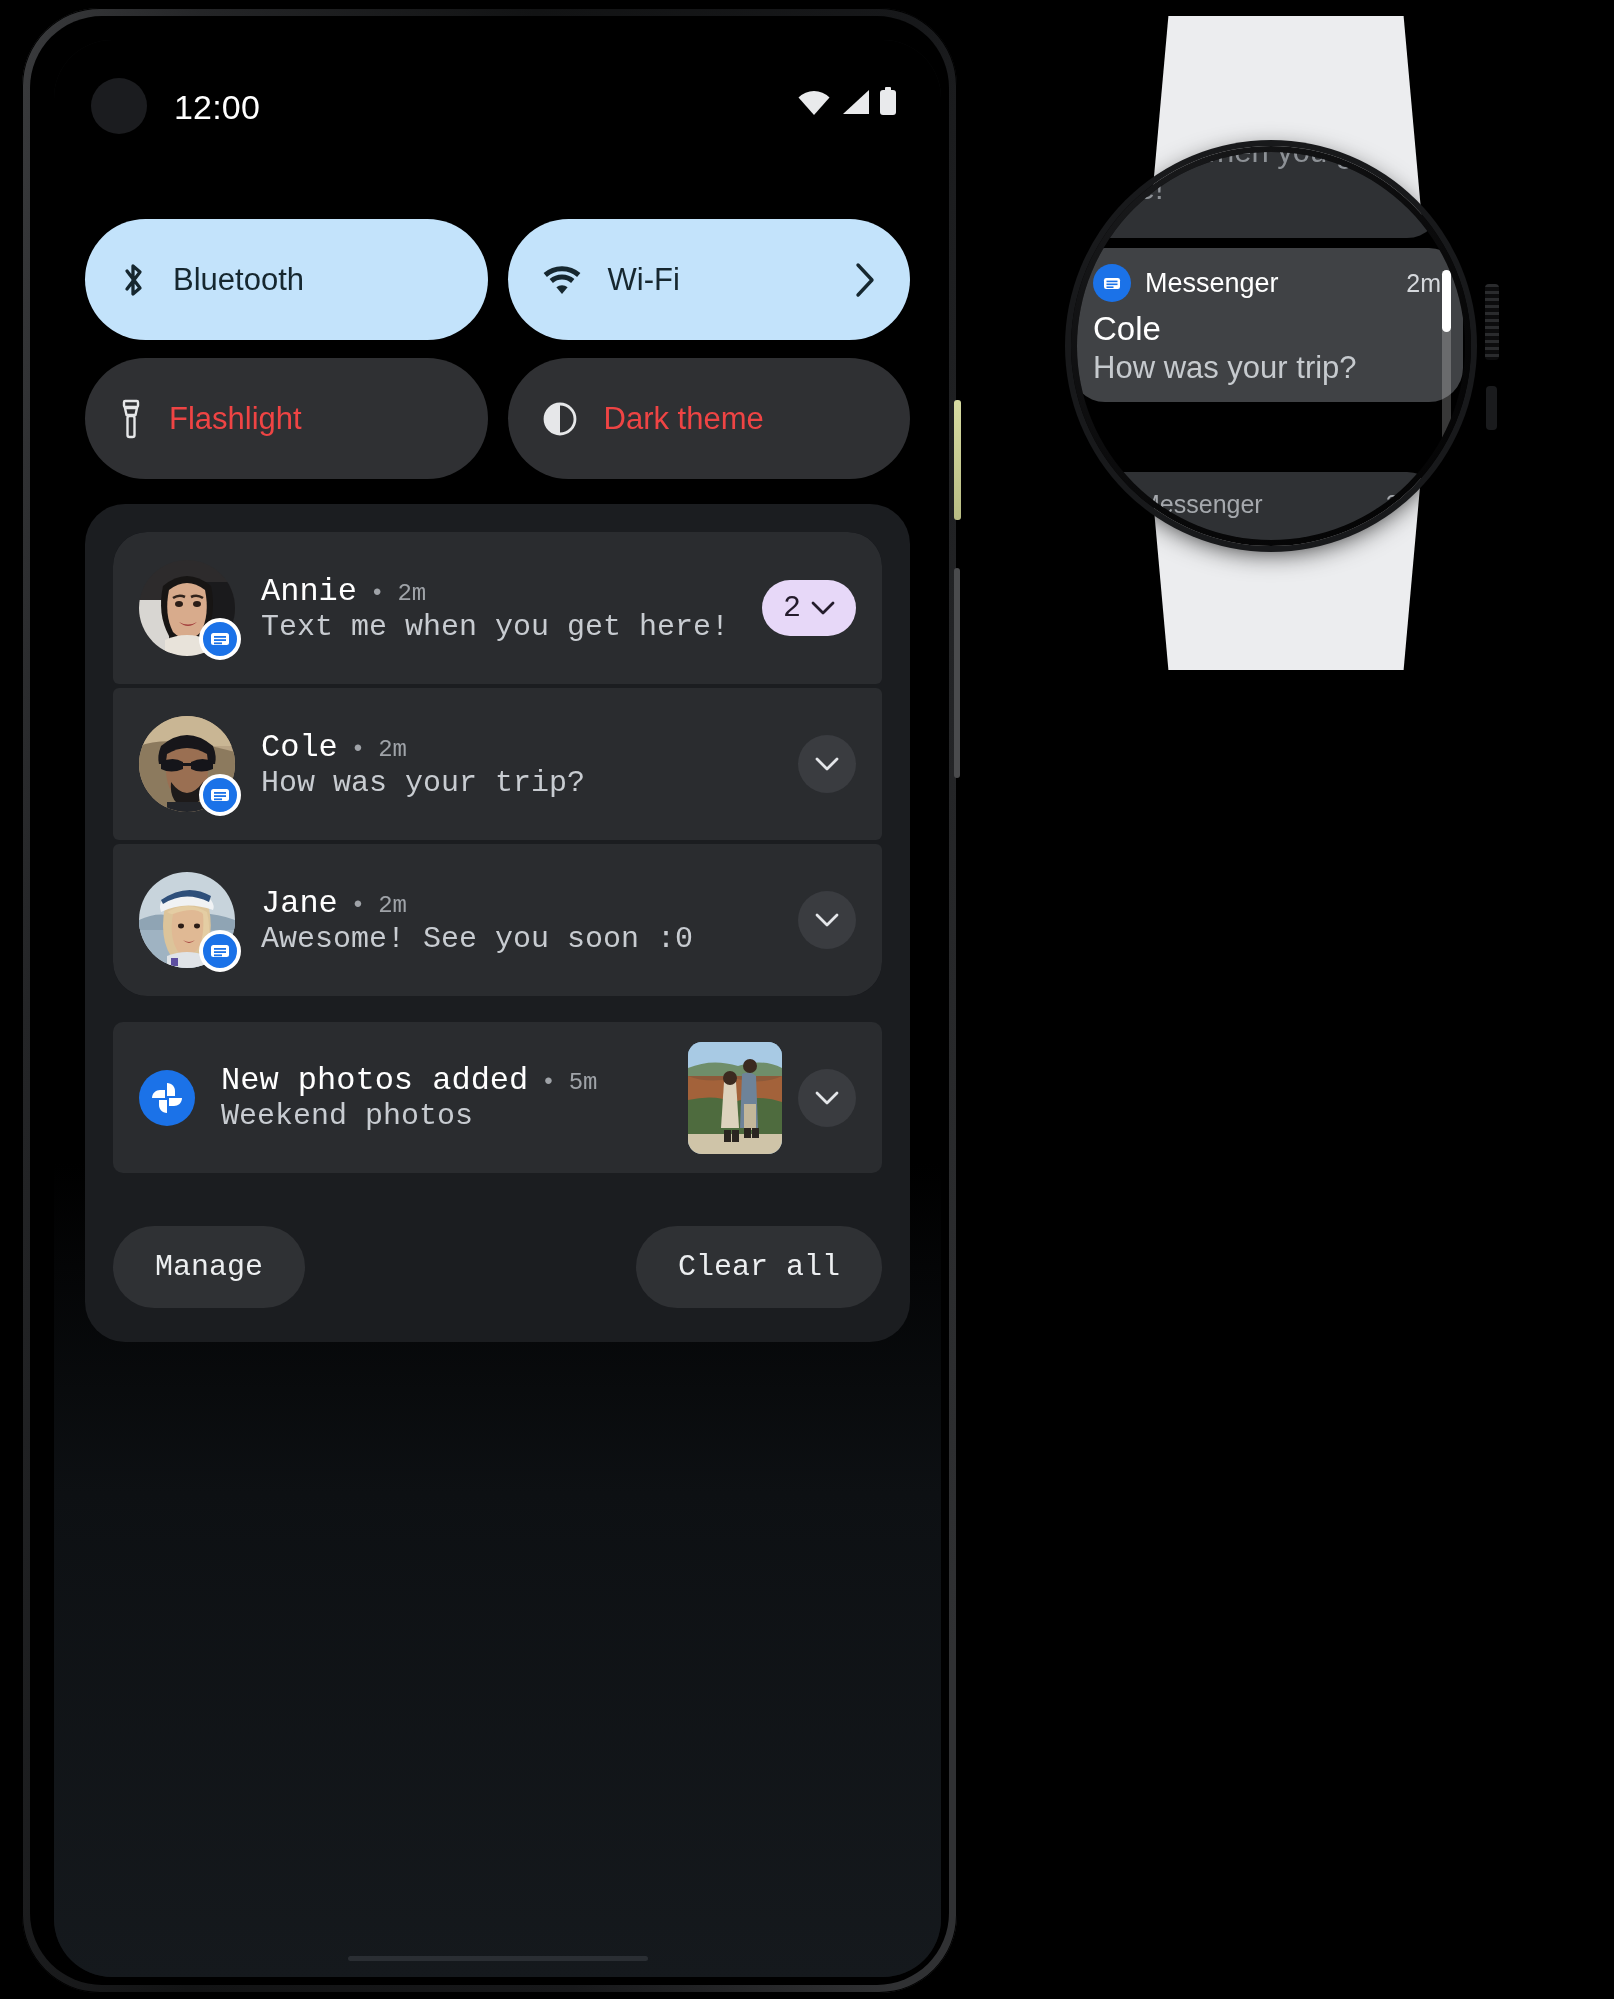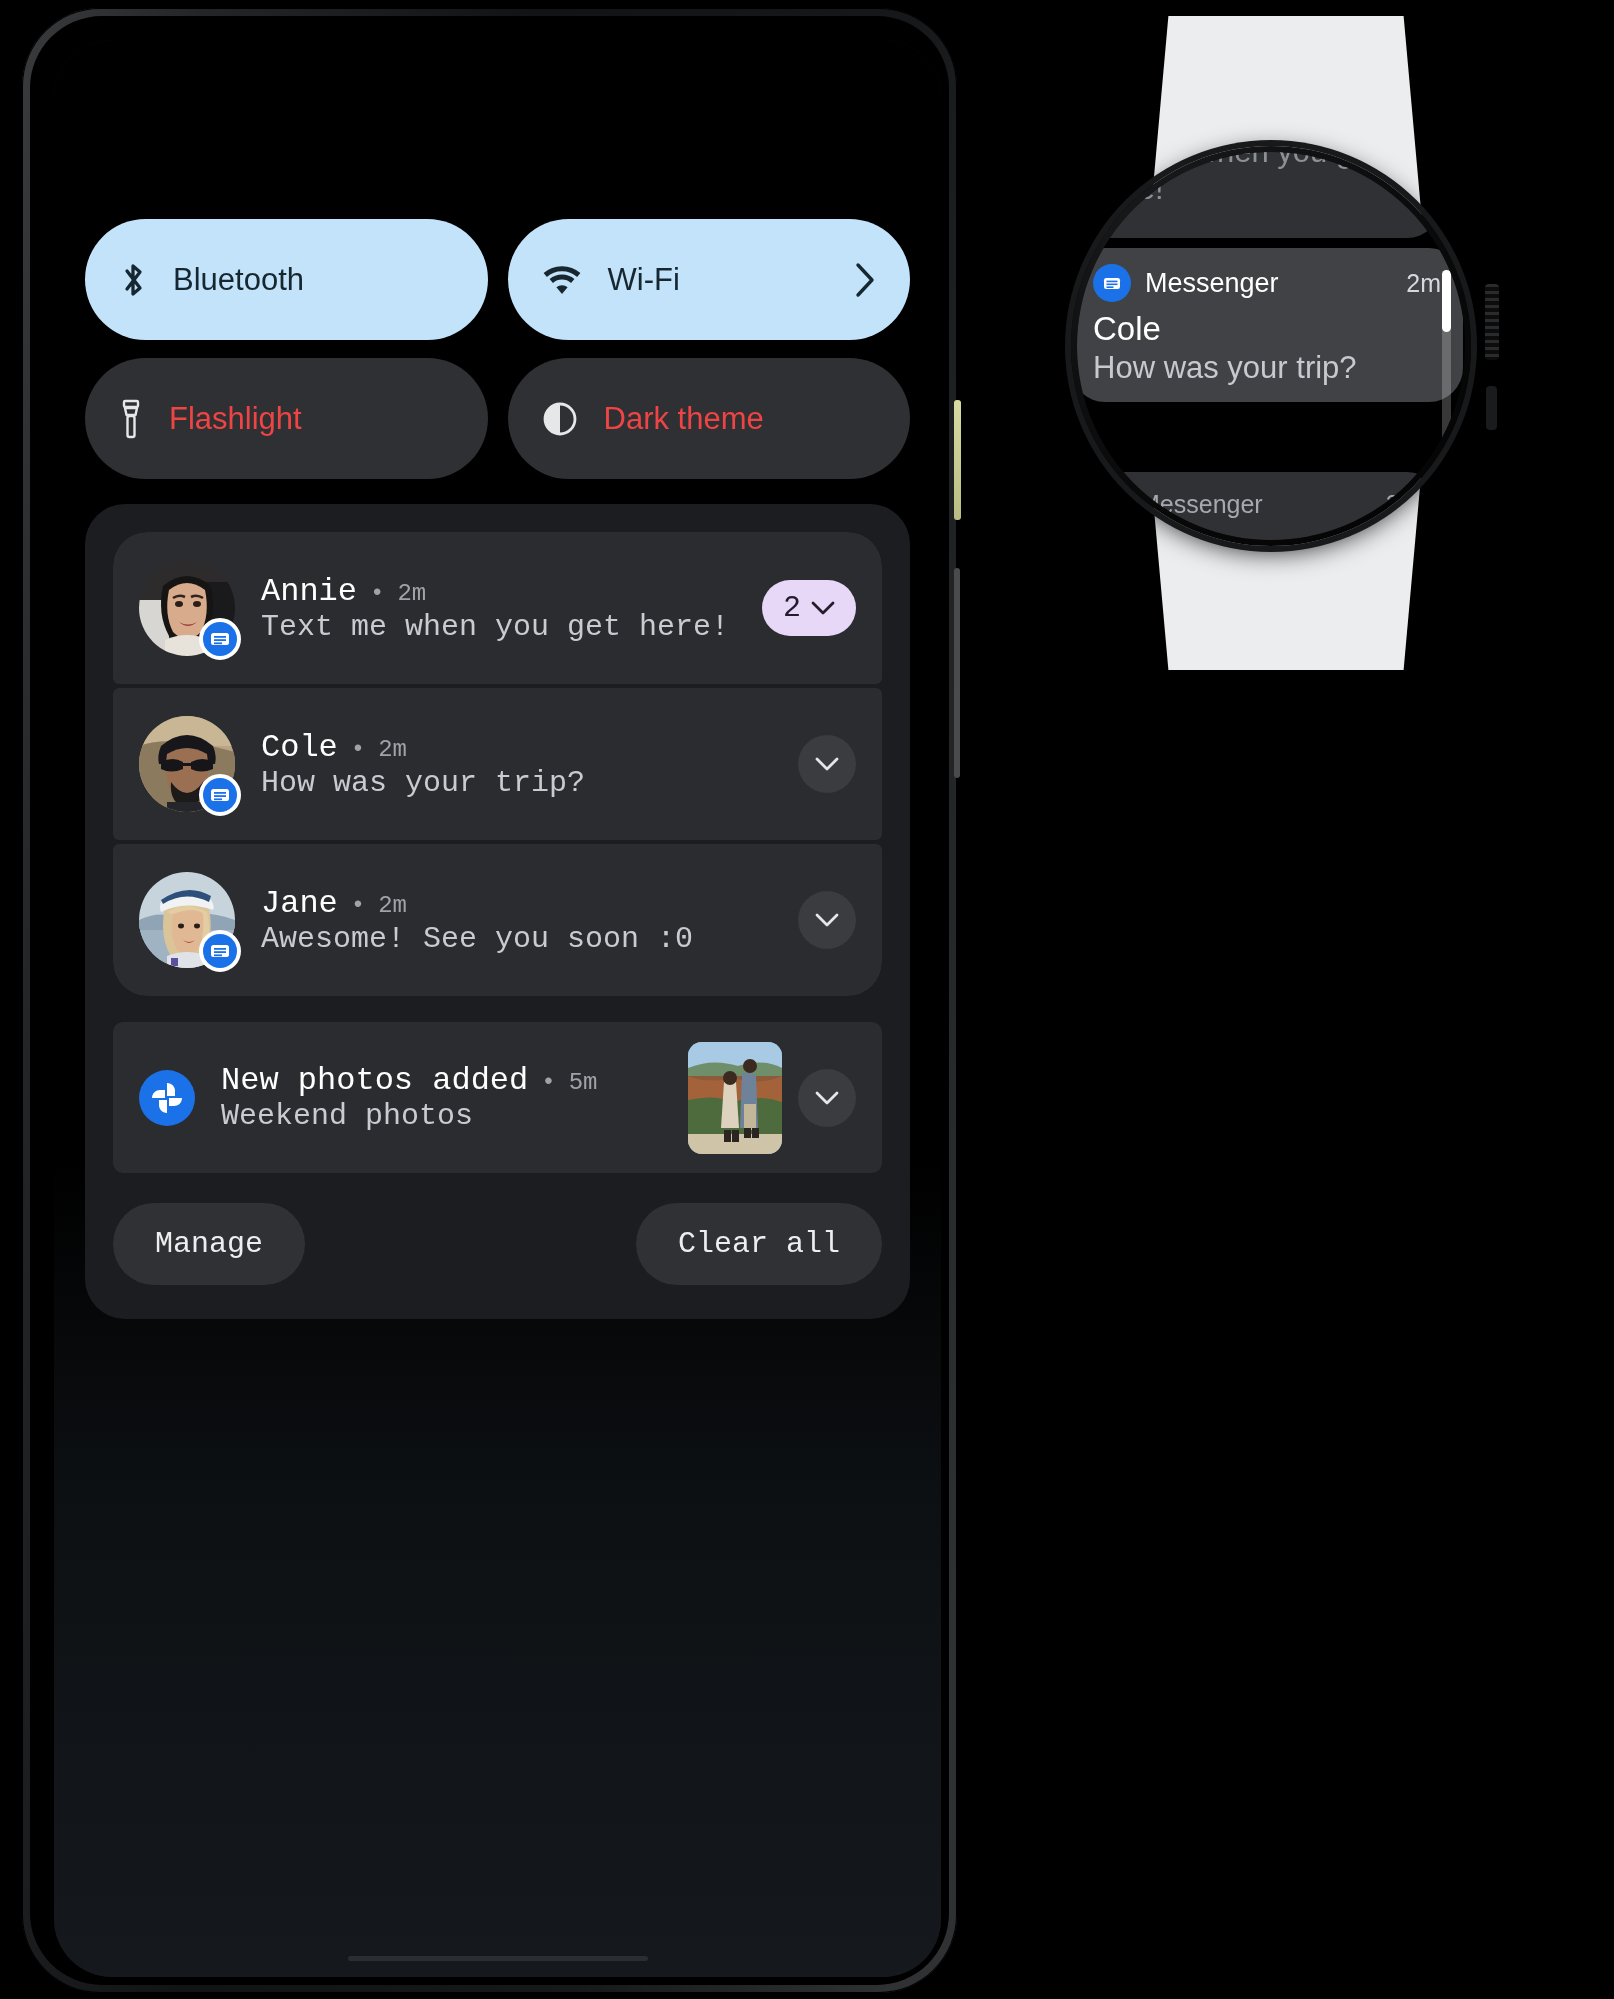--- a/index.html
+++ b/index.html
@@ -226,20 +226,21 @@
     padding: 30px 0 34px 0;
   }
   .shade-btn {
     height: 82px;
     border-radius: 42px;
     background: #2f3134;
     color: #eceef0;
     font-size: 30px;
     display: flex; align-items: center; justify-content: center;
     padding: 0 42px;
+    margin-top: 23px;
   }
 
   #home-indicator {
     position: absolute;
     left: 50%; transform: translateX(-50%);
     bottom: 16px;
     width: 300px; height: 5px;
     border-radius: 3px;
     background: #2a2e33;
   }
@@ -362,20 +363,36 @@
 <div id="stage">
 
   <div id="phone-frame">
     <div id="power-button"></div>
     <div id="volume-button"></div>
 
     <div id="phone-bezel">
       <div id="phone-screen">
         <div id="phone-wallpaper"></div>
 
+        <div id="status-bar">
+          <div id="punch-hole"></div>
+          <div id="status-time">12:00</div>
+          <div id="status-icons">
+            <svg class="sicon" width="34" height="26" viewBox="0 0 34 26">
+              <path d="M17 26 L1.5 8.5 A22 22 0 0 1 32.5 8.5 Z" fill="#e9eaec"></path>
+            </svg>
+            <svg class="sicon" width="30" height="26" viewBox="0 0 30 26">
+              <path d="M29 1 L29 25 L3 25 Z" fill="#e9eaec"></path>
+            </svg>
+            <svg class="sicon" width="18" height="28" viewBox="0 0 18 28">
+              <rect x="6" y="0" width="6" height="4" rx="1" fill="#e9eaec"></rect>
+              <rect x="1" y="3" width="16" height="25" rx="3" fill="#e9eaec"></rect>
+            </svg>
+          </div>
+        </div>
 
         <div id="quick-settings">
 
           <div class="qs-tile on">
             <svg width="28" height="40" viewBox="0 0 28 40">
               <path d="M8 11 L21 28 L14 34 L14 6 L21 12 L8 29" fill="none" stroke="#16272f" stroke-width="3.3" stroke-linecap="round" stroke-linejoin="round"></path>
             </svg>
             <span class="qs-label">Bluetooth</span>
           </div>
 

